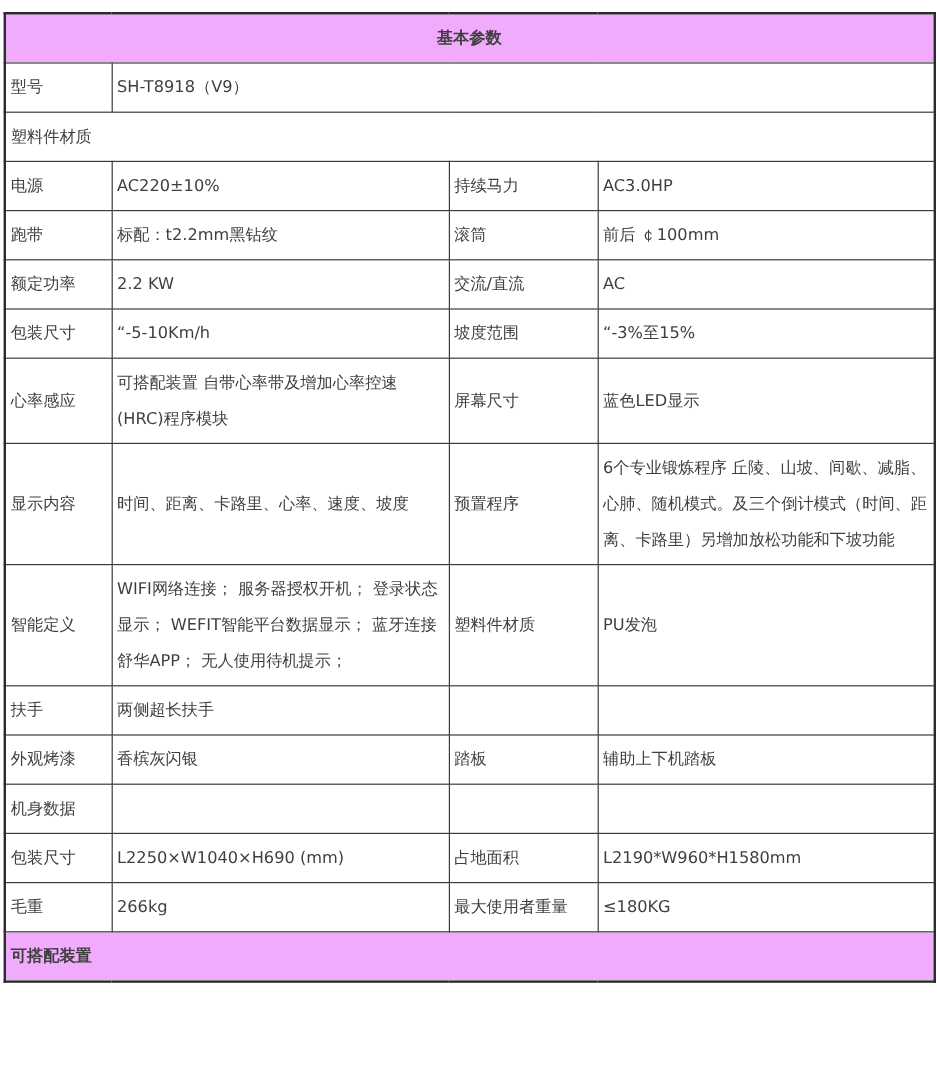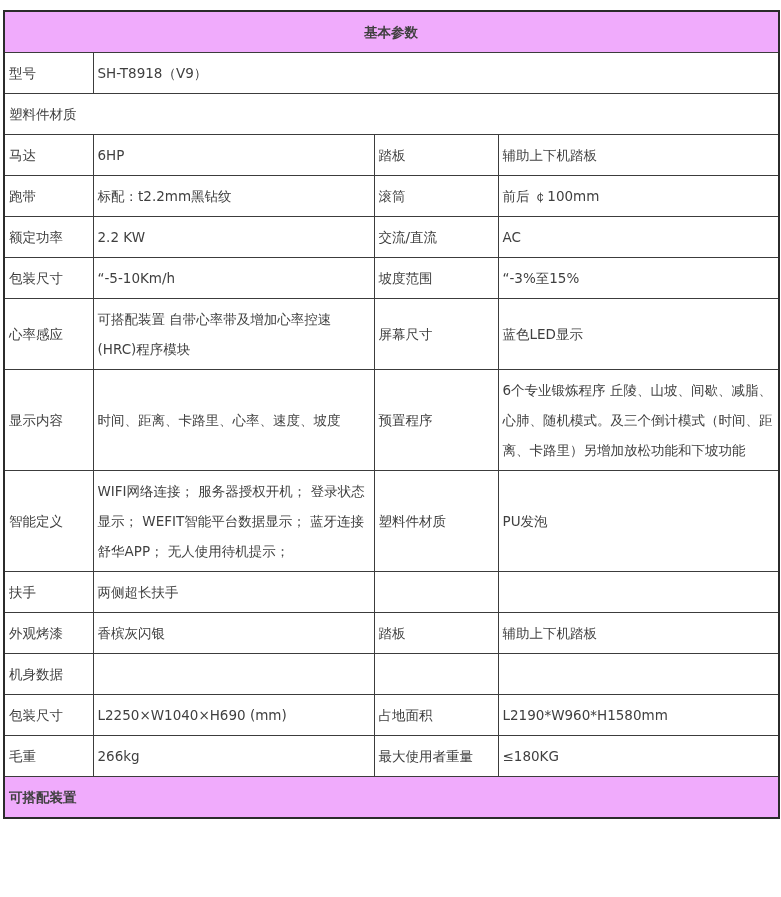--- a/index.html
+++ b/index.html
@@ -58,24 +58,24 @@
       </tr>
       <tr>
         <td class="lbl">型号</td>
         <td colspan="3">SH-T8918（V9）</td>
       </tr>
       <tr>
         <td colspan="4" class="lbl">塑料件材质</td>
       </tr>
 
       <tr>
-        <td class="lbl">马达</td>
-        <td>6HP</td>
-        <td class="lbl">踏板</td>
-        <td>辅助上下机踏板</td>
+        <td class="lbl">电源</td>
+        <td>AC220±10%</td>
+        <td class="lbl">持续马力</td>
+        <td>AC3.0HP</td>
       </tr>
       <tr>
         <td class="lbl">跑带</td>
         <td>标配：t2.2mm黑钻纹</td>
         <td class="lbl">滚筒</td>
         <td>前后 ￠100mm</td>
       </tr>
       <tr>
         <td class="lbl">额定功率</td>
         <td>2.2 KW</td>

